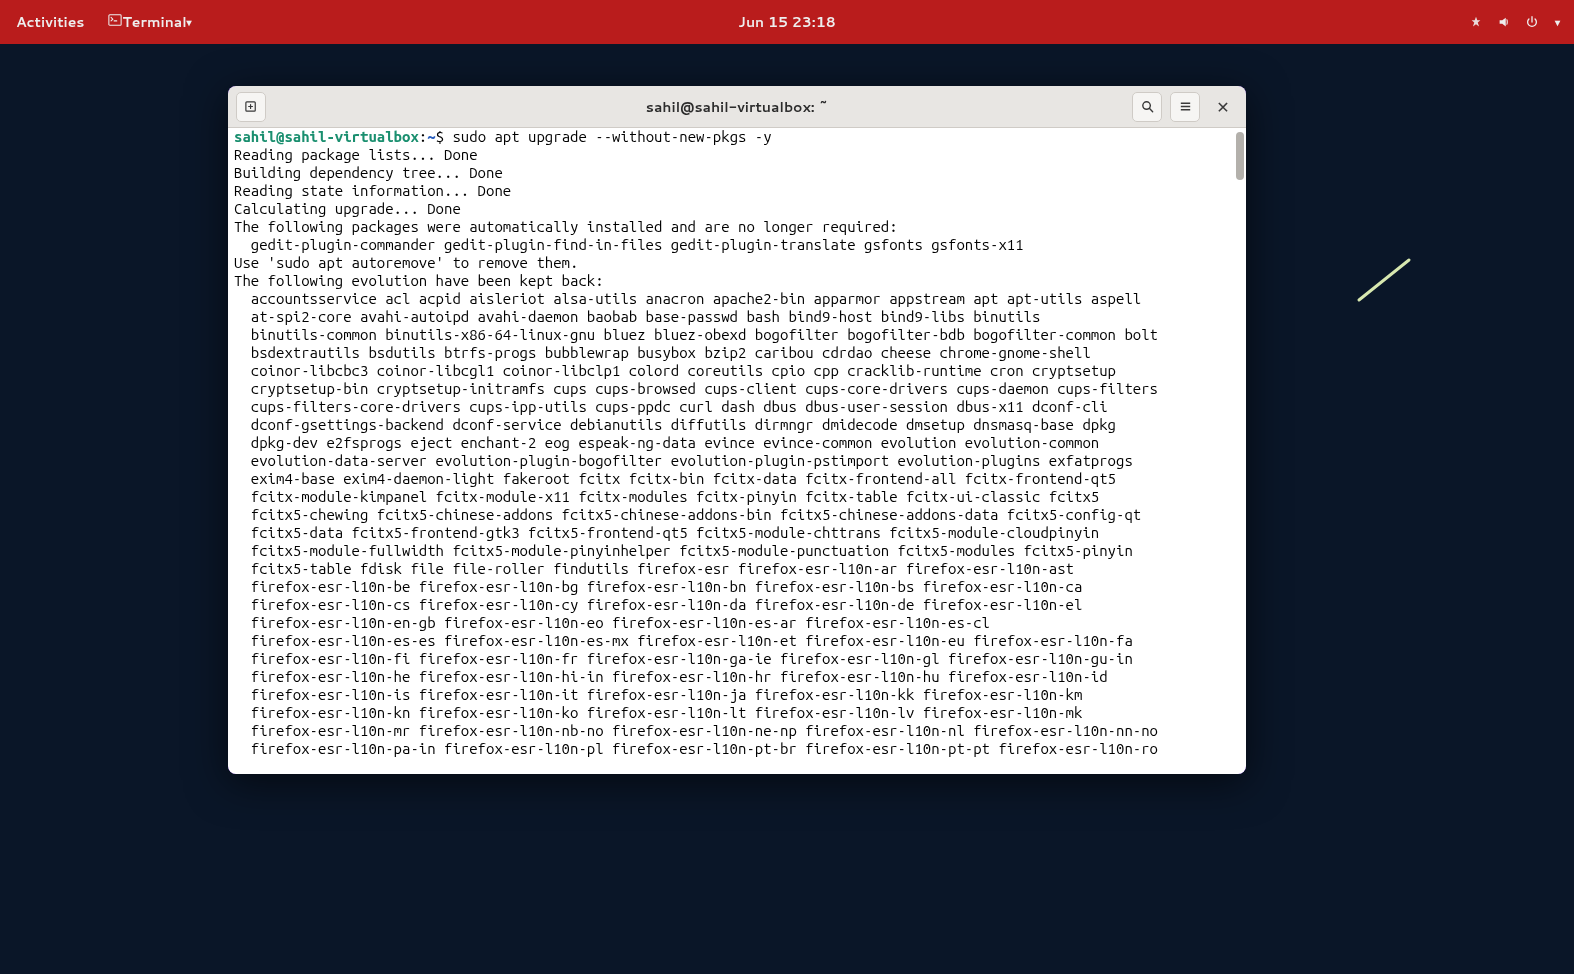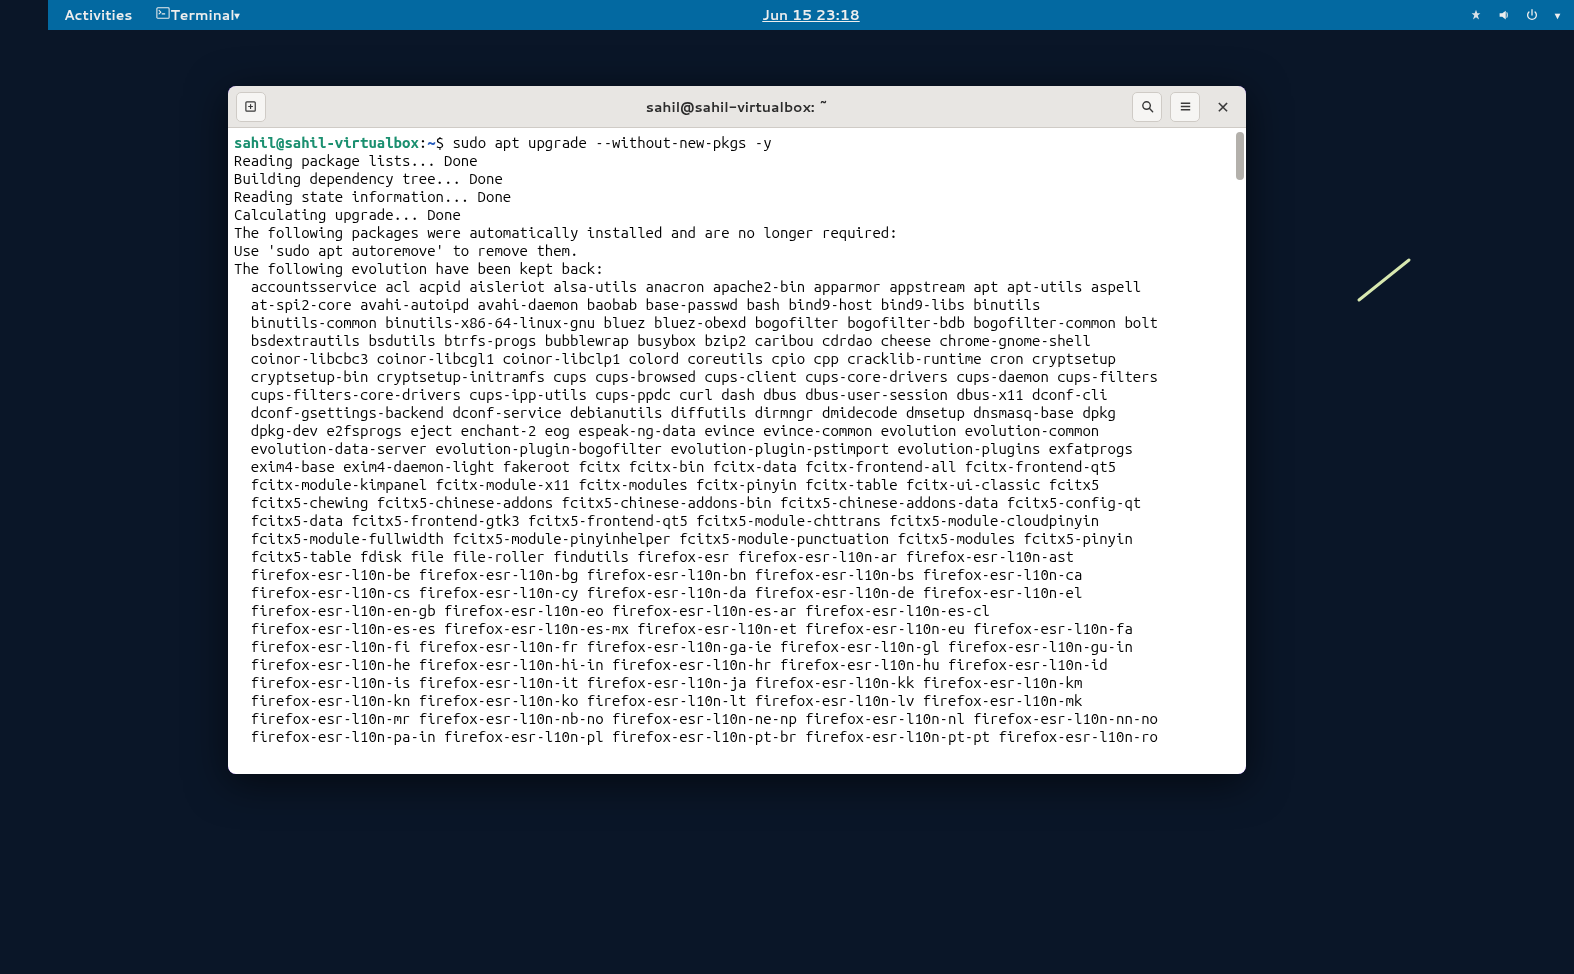--- a/index.html
+++ b/index.html
@@ -5,32 +5,31 @@
     * { margin: 0; padding: 0; box-sizing: border-box; }
     body {
       width: 1574px;
       height: 974px;
       background: #0a1628;
       font-family: "Cantarell", "Ubuntu", sans-serif;
       overflow: hidden;
       position: relative;
     }
     .topbar {
-      height: 30px;
-      background: #0369a1;
+      height: 44px;
+      background: #b91c1c;
       color: #eee;
       display: flex;
       align-items: center;
       font-size: 14px;
       font-weight: 600;
       position: relative;
-      margin-left: 48px;
     }
     .topbar-left { display: flex; align-items: center; gap: 24px; padding-left: 16px; }
-    .topbar-center { position: absolute; left: 50%; transform: translateX(-50%); text-decoration: underline; }
+    .topbar-center { position: absolute; left: 50%; transform: translateX(-50%); }
     .topbar-right { position: absolute; right: 14px; display: flex; gap: 14px; align-items: center; }
     .activities, .app-menu { cursor: pointer; }
     .app-menu { display: flex; align-items: center; }
     .app-menu .chev { font-size: 10px; }
     .tray-icon { width: 14px; height: 14px; display: inline-flex; align-items: center; justify-content: center; }
     .tray-icon svg { width: 14px; height: 14px; fill: #eee; }
     .chev-down { font-size: 10px; margin-left: 2px; }
 
     .wallpaper-streak {
       position: absolute;
@@ -97,21 +96,21 @@
       font-weight: 400;
     }
 
     .term-body {
       flex: 1;
       background: #fff;
       color: #000;
       font-family: "Ubuntu Mono", "DejaVu Sans Mono", "Consolas", monospace;
       font-size: 15px;
       line-height: 18px;
-      padding: 6px 6px;
+      padding: 0 6px;
       white-space: pre;
       overflow: hidden;
       position: relative;
     }
     .term-scrollbar {
       position: absolute;
       right: 2px;
       top: 4px;
       width: 8px;
       height: 48px;
@@ -193,16 +192,16 @@
       </div>
     </div>
   </div>
 
   <div class="term-body"><span class="p-user">sahil@sahil-virtualbox</span><span>:</span><span class="p-path">~</span><span>$</span> <span>sudo apt upgrade --without-new-pkgs -y</span>
 <span>Reading package lists... Done</span>
 <span>Building dependency tree... Done</span>
 <span>Reading state information... Done</span>
 <span>Calculating upgrade... Done</span>
 <span>The following packages were automatically installed and are no longer required:</span>
-<span>Use 'sudo apt autoremove' to remove them.</span>
+<span class="indent">gedit-plugin-commander gedit-plugin-find-in-files gedit-plugin-translate gsfonts gsfonts-x11</span><span>Use 'sudo apt autoremove' to remove them.</span>
 <span>The following evolution have been kept back:</span>
 <span class="indent">accountsservice acl acpid aisleriot alsa-utils anacron apache2-bin apparmor appstream apt apt-utils aspell</span><span class="indent">at-spi2-core avahi-autoipd avahi-daemon baobab base-passwd bash bind9-host bind9-libs binutils</span><span class="indent">binutils-common binutils-x86-64-linux-gnu bluez bluez-obexd bogofilter bogofilter-bdb bogofilter-common bolt</span><span class="indent">bsdextrautils bsdutils btrfs-progs bubblewrap busybox bzip2 caribou cdrdao cheese chrome-gnome-shell</span><span class="indent">coinor-libcbc3 coinor-libcgl1 coinor-libclp1 colord coreutils cpio cpp cracklib-runtime cron cryptsetup</span><span class="indent">cryptsetup-bin cryptsetup-initramfs cups cups-browsed cups-client cups-core-drivers cups-daemon cups-filters</span><span class="indent">cups-filters-core-drivers cups-ipp-utils cups-ppdc curl dash dbus dbus-user-session dbus-x11 dconf-cli</span><span class="indent">dconf-gsettings-backend dconf-service debianutils diffutils dirmngr dmidecode dmsetup dnsmasq-base dpkg</span><span class="indent">dpkg-dev e2fsprogs eject enchant-2 eog espeak-ng-data evince evince-common evolution evolution-common</span><span class="indent">evolution-data-server evolution-plugin-bogofilter evolution-plugin-pstimport evolution-plugins exfatprogs</span><span class="indent">exim4-base exim4-daemon-light fakeroot fcitx fcitx-bin fcitx-data fcitx-frontend-all fcitx-frontend-qt5</span><span class="indent">fcitx-module-kimpanel fcitx-module-x11 fcitx-modules fcitx-pinyin fcitx-table fcitx-ui-classic fcitx5</span><span class="indent">fcitx5-chewing fcitx5-chinese-addons fcitx5-chinese-addons-bin fcitx5-chinese-addons-data fcitx5-config-qt</span><span class="indent">fcitx5-data fcitx5-frontend-gtk3 fcitx5-frontend-qt5 fcitx5-module-chttrans fcitx5-module-cloudpinyin</span><span class="indent">fcitx5-module-fullwidth fcitx5-module-pinyinhelper fcitx5-module-punctuation fcitx5-modules fcitx5-pinyin</span><span class="indent">fcitx5-table fdisk file file-roller findutils firefox-esr firefox-esr-l10n-ar firefox-esr-l10n-ast</span><span class="indent">firefox-esr-l10n-be firefox-esr-l10n-bg firefox-esr-l10n-bn firefox-esr-l10n-bs firefox-esr-l10n-ca</span><span class="indent">firefox-esr-l10n-cs firefox-esr-l10n-cy firefox-esr-l10n-da firefox-esr-l10n-de firefox-esr-l10n-el</span><span class="indent">firefox-esr-l10n-en-gb firefox-esr-l10n-eo firefox-esr-l10n-es-ar firefox-esr-l10n-es-cl</span><span class="indent">firefox-esr-l10n-es-es firefox-esr-l10n-es-mx firefox-esr-l10n-et firefox-esr-l10n-eu firefox-esr-l10n-fa</span><span class="indent">firefox-esr-l10n-fi firefox-esr-l10n-fr firefox-esr-l10n-ga-ie firefox-esr-l10n-gl firefox-esr-l10n-gu-in</span><span class="indent">firefox-esr-l10n-he firefox-esr-l10n-hi-in firefox-esr-l10n-hr firefox-esr-l10n-hu firefox-esr-l10n-id</span><span class="indent">firefox-esr-l10n-is firefox-esr-l10n-it firefox-esr-l10n-ja firefox-esr-l10n-kk firefox-esr-l10n-km</span><span class="indent">firefox-esr-l10n-kn firefox-esr-l10n-ko firefox-esr-l10n-lt firefox-esr-l10n-lv firefox-esr-l10n-mk</span><span class="indent">firefox-esr-l10n-mr firefox-esr-l10n-nb-no firefox-esr-l10n-ne-np firefox-esr-l10n-nl firefox-esr-l10n-nn-no</span><span class="indent">firefox-esr-l10n-pa-in firefox-esr-l10n-pl firefox-esr-l10n-pt-br firefox-esr-l10n-pt-pt firefox-esr-l10n-ro</span><div class="term-scrollbar"></div></div>
 </div>
 
 </body></html>

